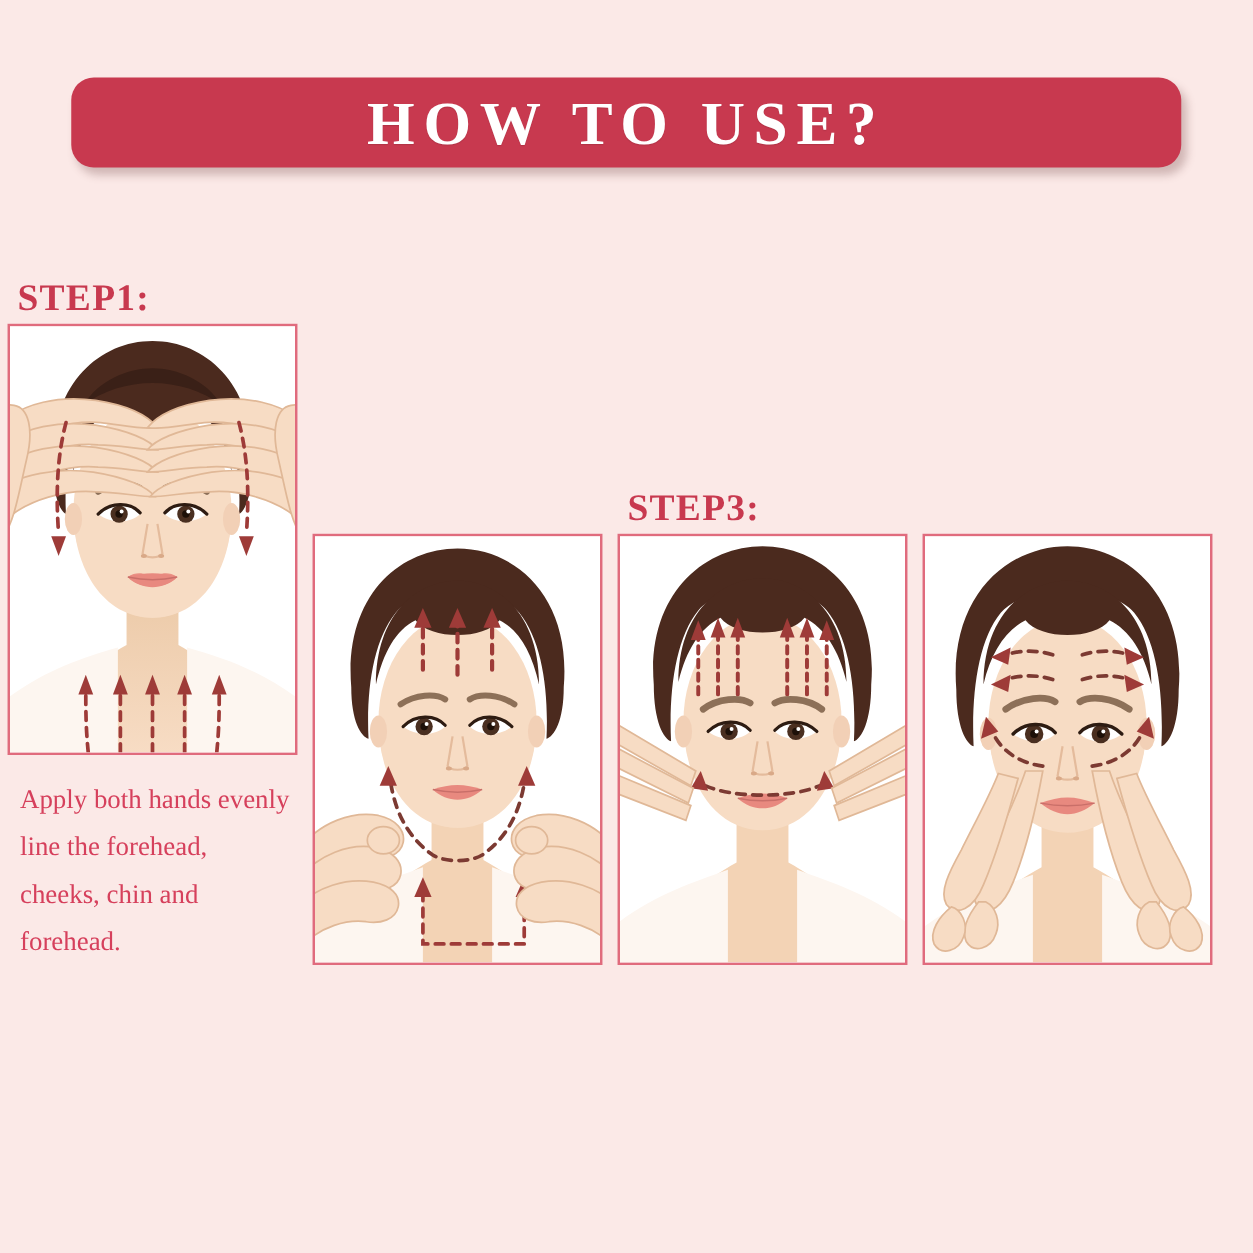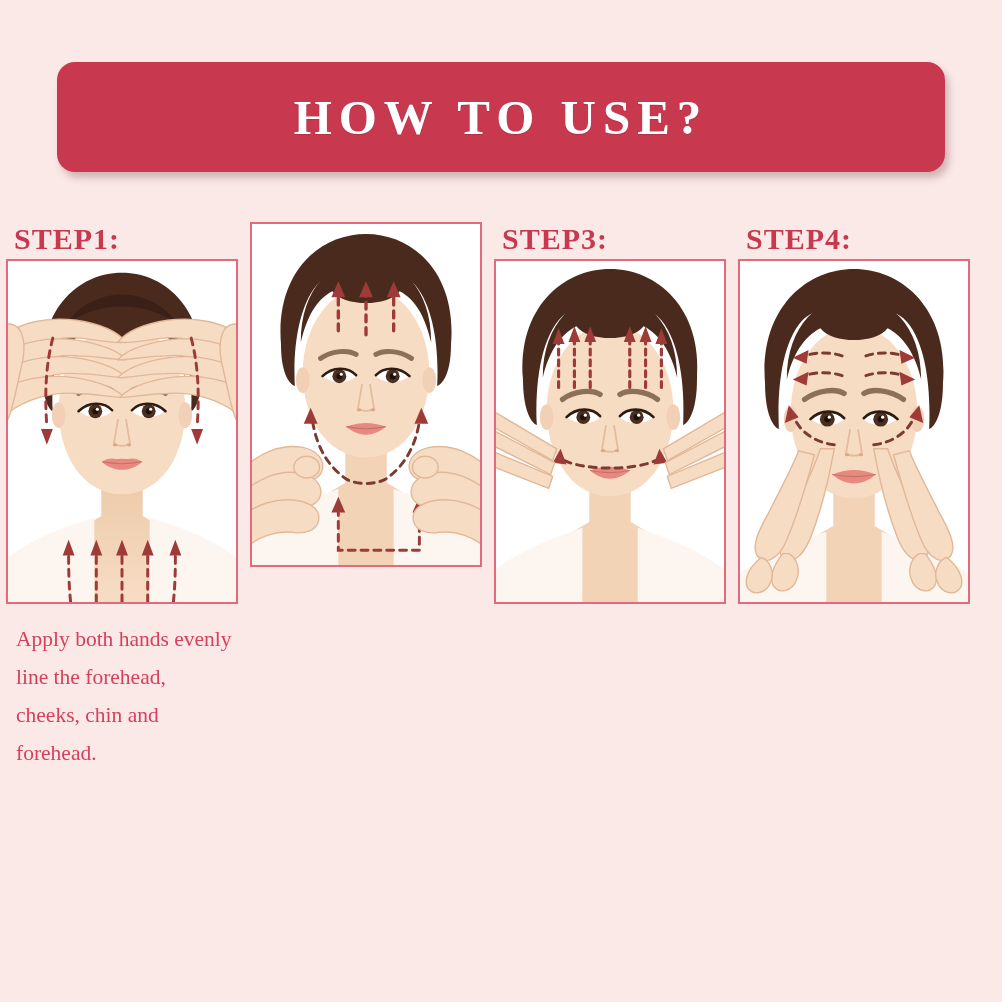--- a/index.html
+++ b/index.html
@@ -14,21 +14,21 @@
     overflow: hidden;
     position: relative;
   }
 
   
   #header-banner {
     position: absolute;
     left: 57px;
     top: 62px;
     width: 888px;
-    height: 110px;
+    height: 72px;
     background: #c8394f;
     border-radius: 18px;
     box-shadow: 4px 6px 7px rgba(120, 80, 80, 0.33);
     display: flex;
     align-items: center;
     justify-content: center;
   }
   #header-title {
     color: #ffffff;
     font-family: "Liberation Serif", "DejaVu Serif", serif;
@@ -39,21 +39,21 @@
     text-shadow: 0 1px 1px rgba(0,0,0,0.12);
   }
 
   
   #steps-row {
     position: absolute;
     left: 0;
     top: 222px;
     width: 908px;
     display: flex;
-    align-items: flex-start;
+    align-items: flex-end;
   }
   .step-col {
     width: 250px;
     padding: 0 6px;
     box-sizing: border-box;
   }
   .step-label {
     color: #c8394f;
     font-size: 30px;
     font-weight: 700;
@@ -312,21 +312,20 @@
         <g fill="#f7dcc4" stroke="#e0b897" stroke-width="1.4">
           <path d="M244 146 L170 190 L174 202 L248 160 Z"></path>
           <path d="M244 166 L172 204 L176 216 L248 180 Z"></path>
           <path d="M246 188 L174 218 L178 230 L250 202 Z"></path>
         </g>
       </svg>
     </div>
   </div>
 
   <div class="step-col">
-    <div class="step-label">STEP4:</div>
     <div class="step-figure">
       <svg viewBox="0 0 232 345" preserveAspectRatio="xMidYMid slice">
         <rect x="0" y="0" width="232" height="345" fill="#ffffff"></rect>
         <path d="M95 222 L95 268 C70 282 40 300 22 345 L210 345 C192 300 162 282 137 268 L137 222 Z" fill="#f3d3b5"></path>
         <path d="M0 316 C30 294 60 284 88 274 L88 345 L0 345 Z" fill="#fdf6f0"></path>
         <path d="M232 316 C202 294 172 284 144 274 L144 345 L232 345 Z" fill="#fdf6f0"></path>
         <path d="M26 124 C20 50 66 8 116 8 C166 8 212 50 206 124 C206 154 198 168 192 170 C194 126 188 84 170 62 C150 38 82 38 62 62 C44 84 38 126 40 170 C34 168 26 154 26 124 Z" fill="#4b2a1e"></path>
         <ellipse cx="116" cy="152" rx="64" ry="86" fill="#f7dcc4"></ellipse>
         <path d="M52 152 C52 198 76 240 116 240 C156 240 180 198 180 152 Z" fill="#f7dcc4"></path>
         <path d="M48 120 C48 64 82 36 116 36 C150 36 184 64 184 120 C178 94 166 76 150 68 C138 84 94 84 82 68 C66 76 54 94 48 120 Z" fill="#4b2a1e"></path>

